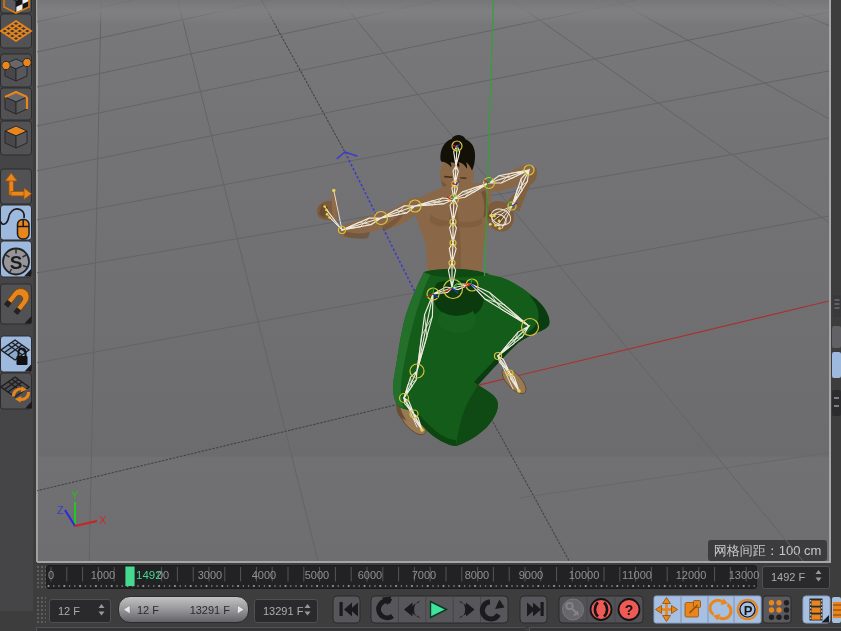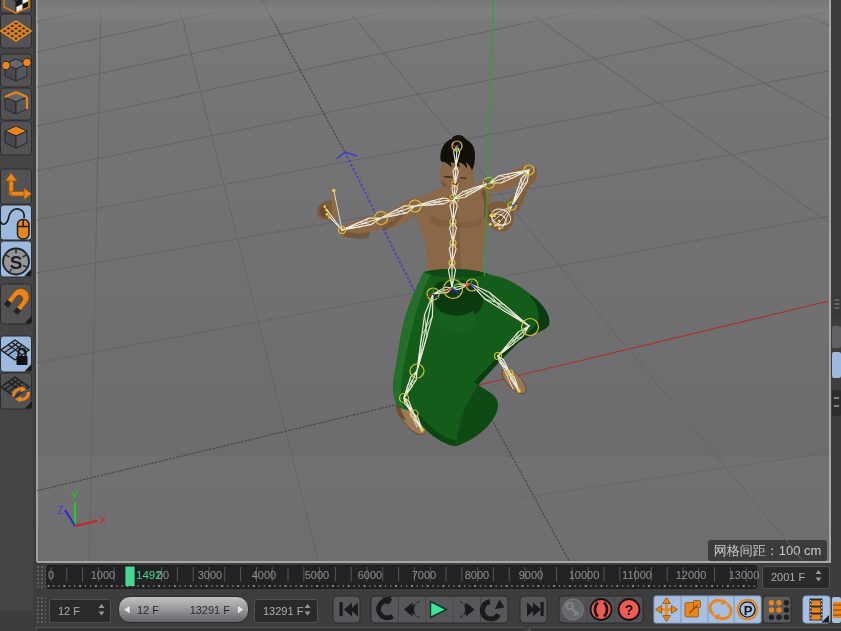--- a/index.html
+++ b/index.html
@@ -25,21 +25,21 @@
 <div id="toolbar" style="z-index:-2"></div>
 <div id="tbshadow" style="z-index:-1"></div>
 <div id="vpborder_b"></div>
 <div id="vpborder_r"></div>
 <div style="position:absolute;left:36px;top:0;width:1.5px;height:562px;background:#a0a0a0"></div>
 <div id="rightstrip" style="z-index:-2"></div>
 <div id="gridlabel">网格间距：100 cm</div>
 <div id="ruler"></div>
 <div class="grip" style="top:565px;height:24px"></div>
 <div class="grip" style="top:596px;height:27px"></div>
-<div id="curF">2001 F</div>
+<div id="curF">1492 F</div>
 <div class="spin" style="left:49px;width:62px">12 F</div>
 <div class="spin" style="left:254px;width:64px">13291 F</div>
 <div class="sbtn" style="left:118px;width:131px;border-radius:12px;background:linear-gradient(#c2c2c4,#97979a 50%,#646468);color:#2c2c2e;font-size:11px;line-height:26px">
 
 <span style="position:absolute;left:18px">12 F</span>
 <span style="position:absolute;right:18px">13291 F</span>
 
 </div>
 <div id="bottomstrip"></div>
 <div id="bpanel1"></div>

